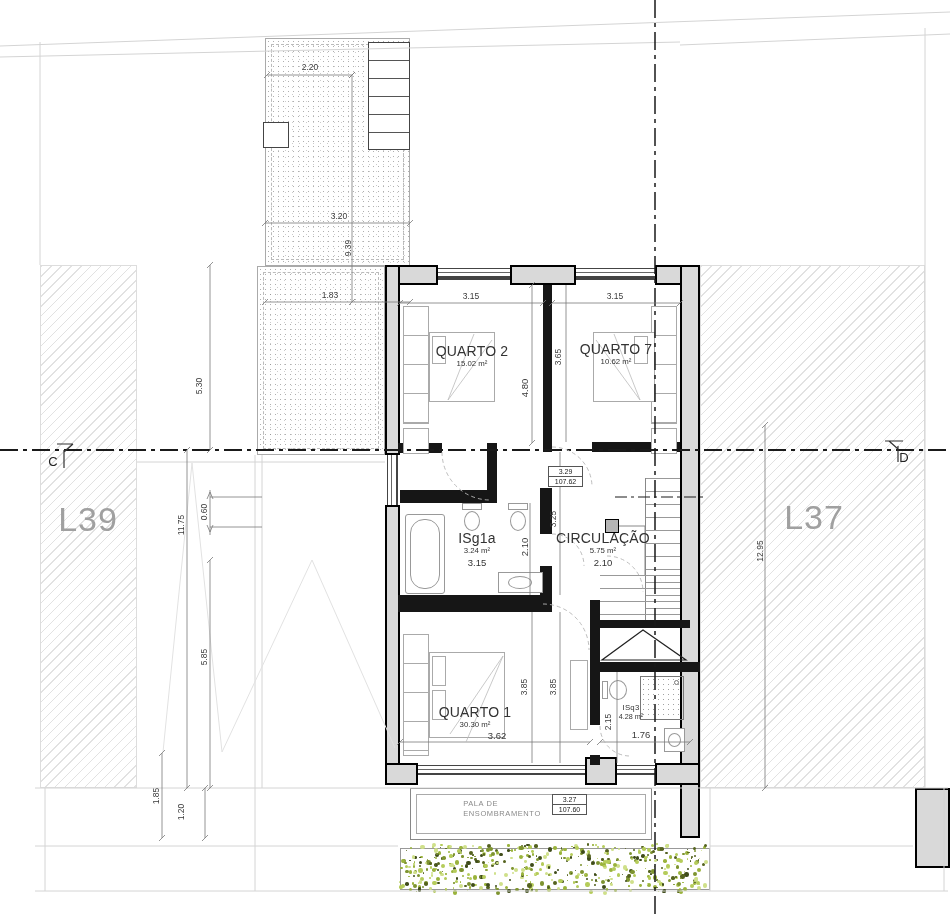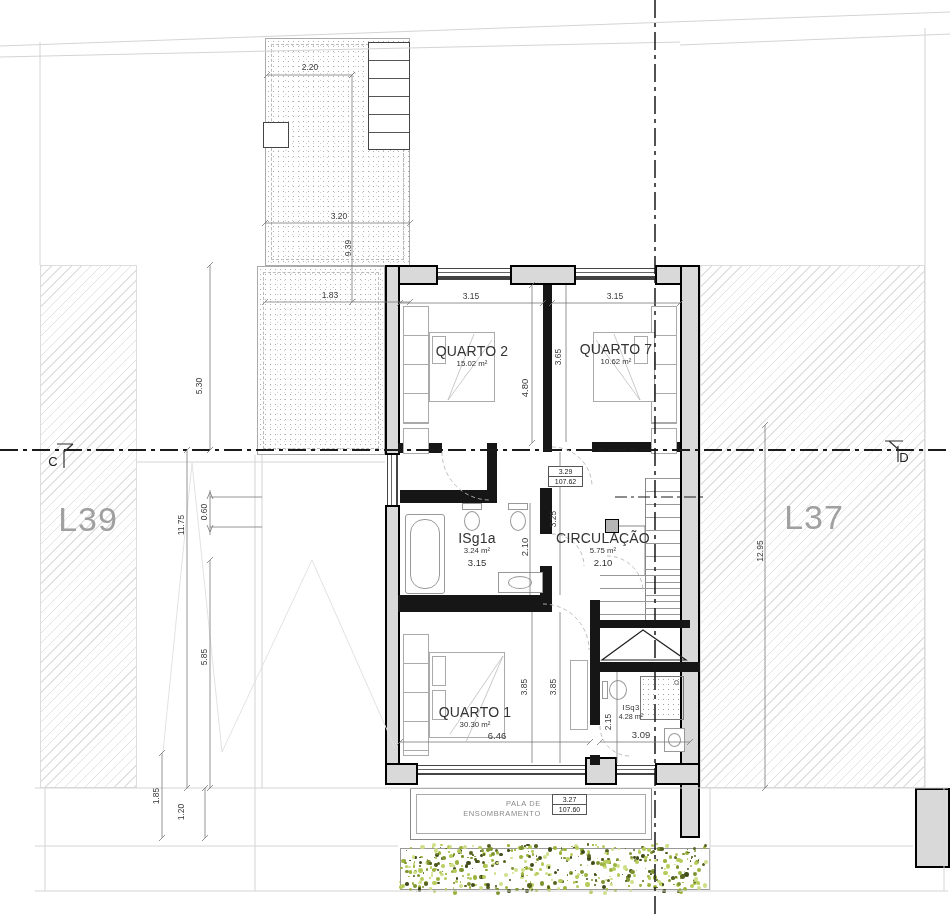--- a/index.html
+++ b/index.html
@@ -30,21 +30,21 @@
   .rot{transform:translate(-50%,-50%) rotate(-90deg);}
   .big{font-size:9.5px;}
   .room{position:absolute;transform:translate(-50%,-50%);text-align:center;color:#333;}
   .room .nm{font-size:14px;letter-spacing:.2px;}
   .room .ar{font-size:7.8px;}
   .room .dm{font-size:9.5px;margin-top:2px;}
   .lot{position:absolute;transform:translate(-50%,-50%);font-size:34px;color:#a0a0a0;letter-spacing:1px;}
   .sec{position:absolute;transform:translate(-50%,-50%);font-size:13px;color:#222;}
   .level{position:absolute;border:1px solid #555;background:#fff;width:33px;font-size:7px;color:#222;text-align:center;line-height:9px;}
   .level .r2{border-top:1px solid #555;}
-  .pala-t{position:absolute;transform:translate(-50%,-50%);text-align:right;font-size:7.5px;color:#8a8a8a;letter-spacing:.6px;line-height:10px;}
+  .pala-t{position:absolute;transform:translate(-50%,-50%);text-align:left;font-size:7.5px;color:#8a8a8a;letter-spacing:.6px;line-height:10px;}
   svg.ovl{position:absolute;left:0;top:0;pointer-events:none;}
 </style>
 </head>
 <body>
 
 <div id="plan">
 
   <div class="abs hatch" style="left:40px;top:265px;width:97px;height:523px;"></div>
   <div class="abs hatch" style="left:700px;top:265px;width:225px;height:523px;"></div>
   <div class="lot" style="left:88px;top:519px;">L39</div>
@@ -777,17 +777,17 @@
   <div class="lbl rot" style="left:181px;top:812px;">1.20</div>
   <div class="lbl rot" style="left:760px;top:551px;">12.95</div>
   <div class="lbl" style="left:471px;top:296px;">3.15</div>
   <div class="lbl" style="left:615px;top:296px;">3.15</div>
   <div class="lbl rot big" style="left:524px;top:388px;">4.80</div>
   <div class="lbl rot" style="left:558px;top:357px;">3.65</div>
   <div class="lbl rot" style="left:553px;top:519px;">3.25</div>
   <div class="lbl rot big" style="left:524px;top:547px;">2.10</div>
   <div class="lbl rot" style="left:524px;top:687px;">3.85</div>
   <div class="lbl rot" style="left:553px;top:687px;">3.85</div>
-  <div class="lbl big" style="left:497px;top:735px;">6.46</div>
+  <div class="lbl big" style="left:497px;top:735px;">3.62</div>
   <div class="lbl rot" style="left:608px;top:722px;">2.15</div>
-  <div class="lbl big" style="left:641px;top:734px;">3.09</div>
+  <div class="lbl big" style="left:641px;top:734px;">1.76</div>
 
 </div>
 
 </body></html>

